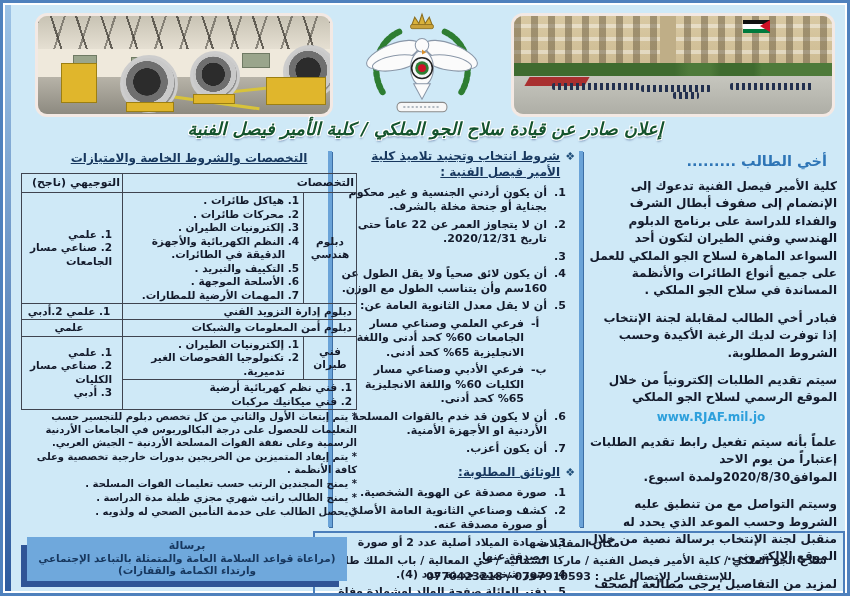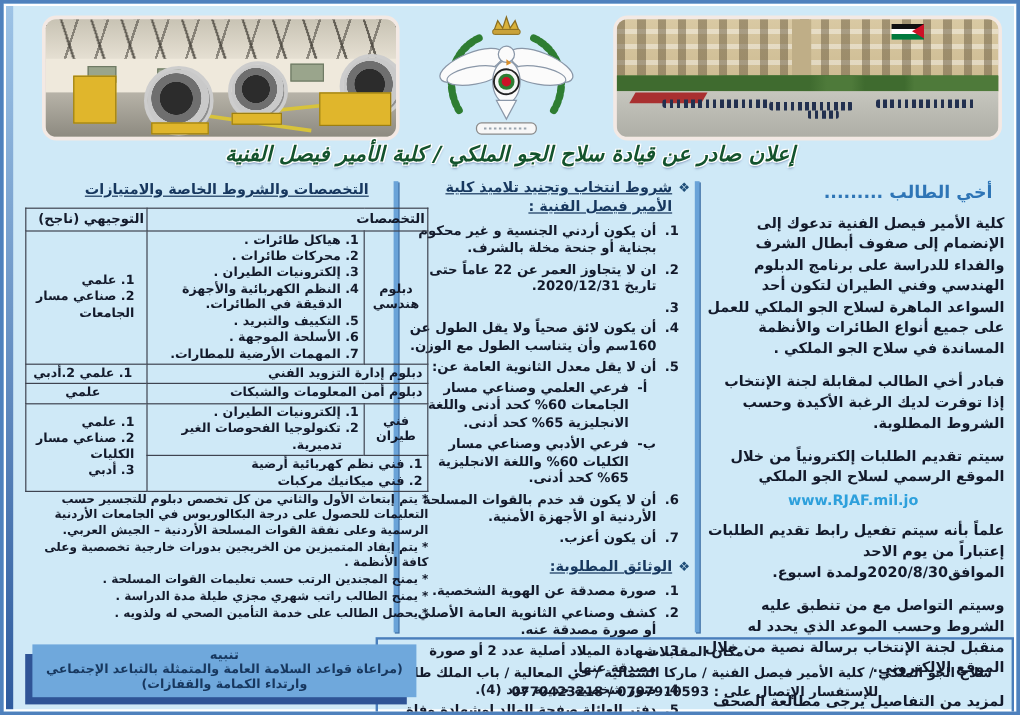--- a/index.html
+++ b/index.html
@@ -316,16 +316,16 @@
     </div>
   </div>
 
   <div class="contact-box">
     <div>مكان المقابلات</div>
     <div>سلاح الجو الملكي / كلية الأمير فيصل الفنية / ماركا الشمالية / حي المعالية / باب الملك طلال</div>
     <div>للإستفسار الإتصال على : 0797910593 / 0770423218</div>
   </div>
 
   <div class="notice-box">
-    <div class="nt">تنبيه</div>
+    <div class="nt">برسالة</div>
     <div>(مراعاة قواعد السلامة العامة والمتمثلة بالتباعد الإجتماعي وارتداء الكمامة والقفازات)</div>
   </div>
 </div>
 
 </body></html>

